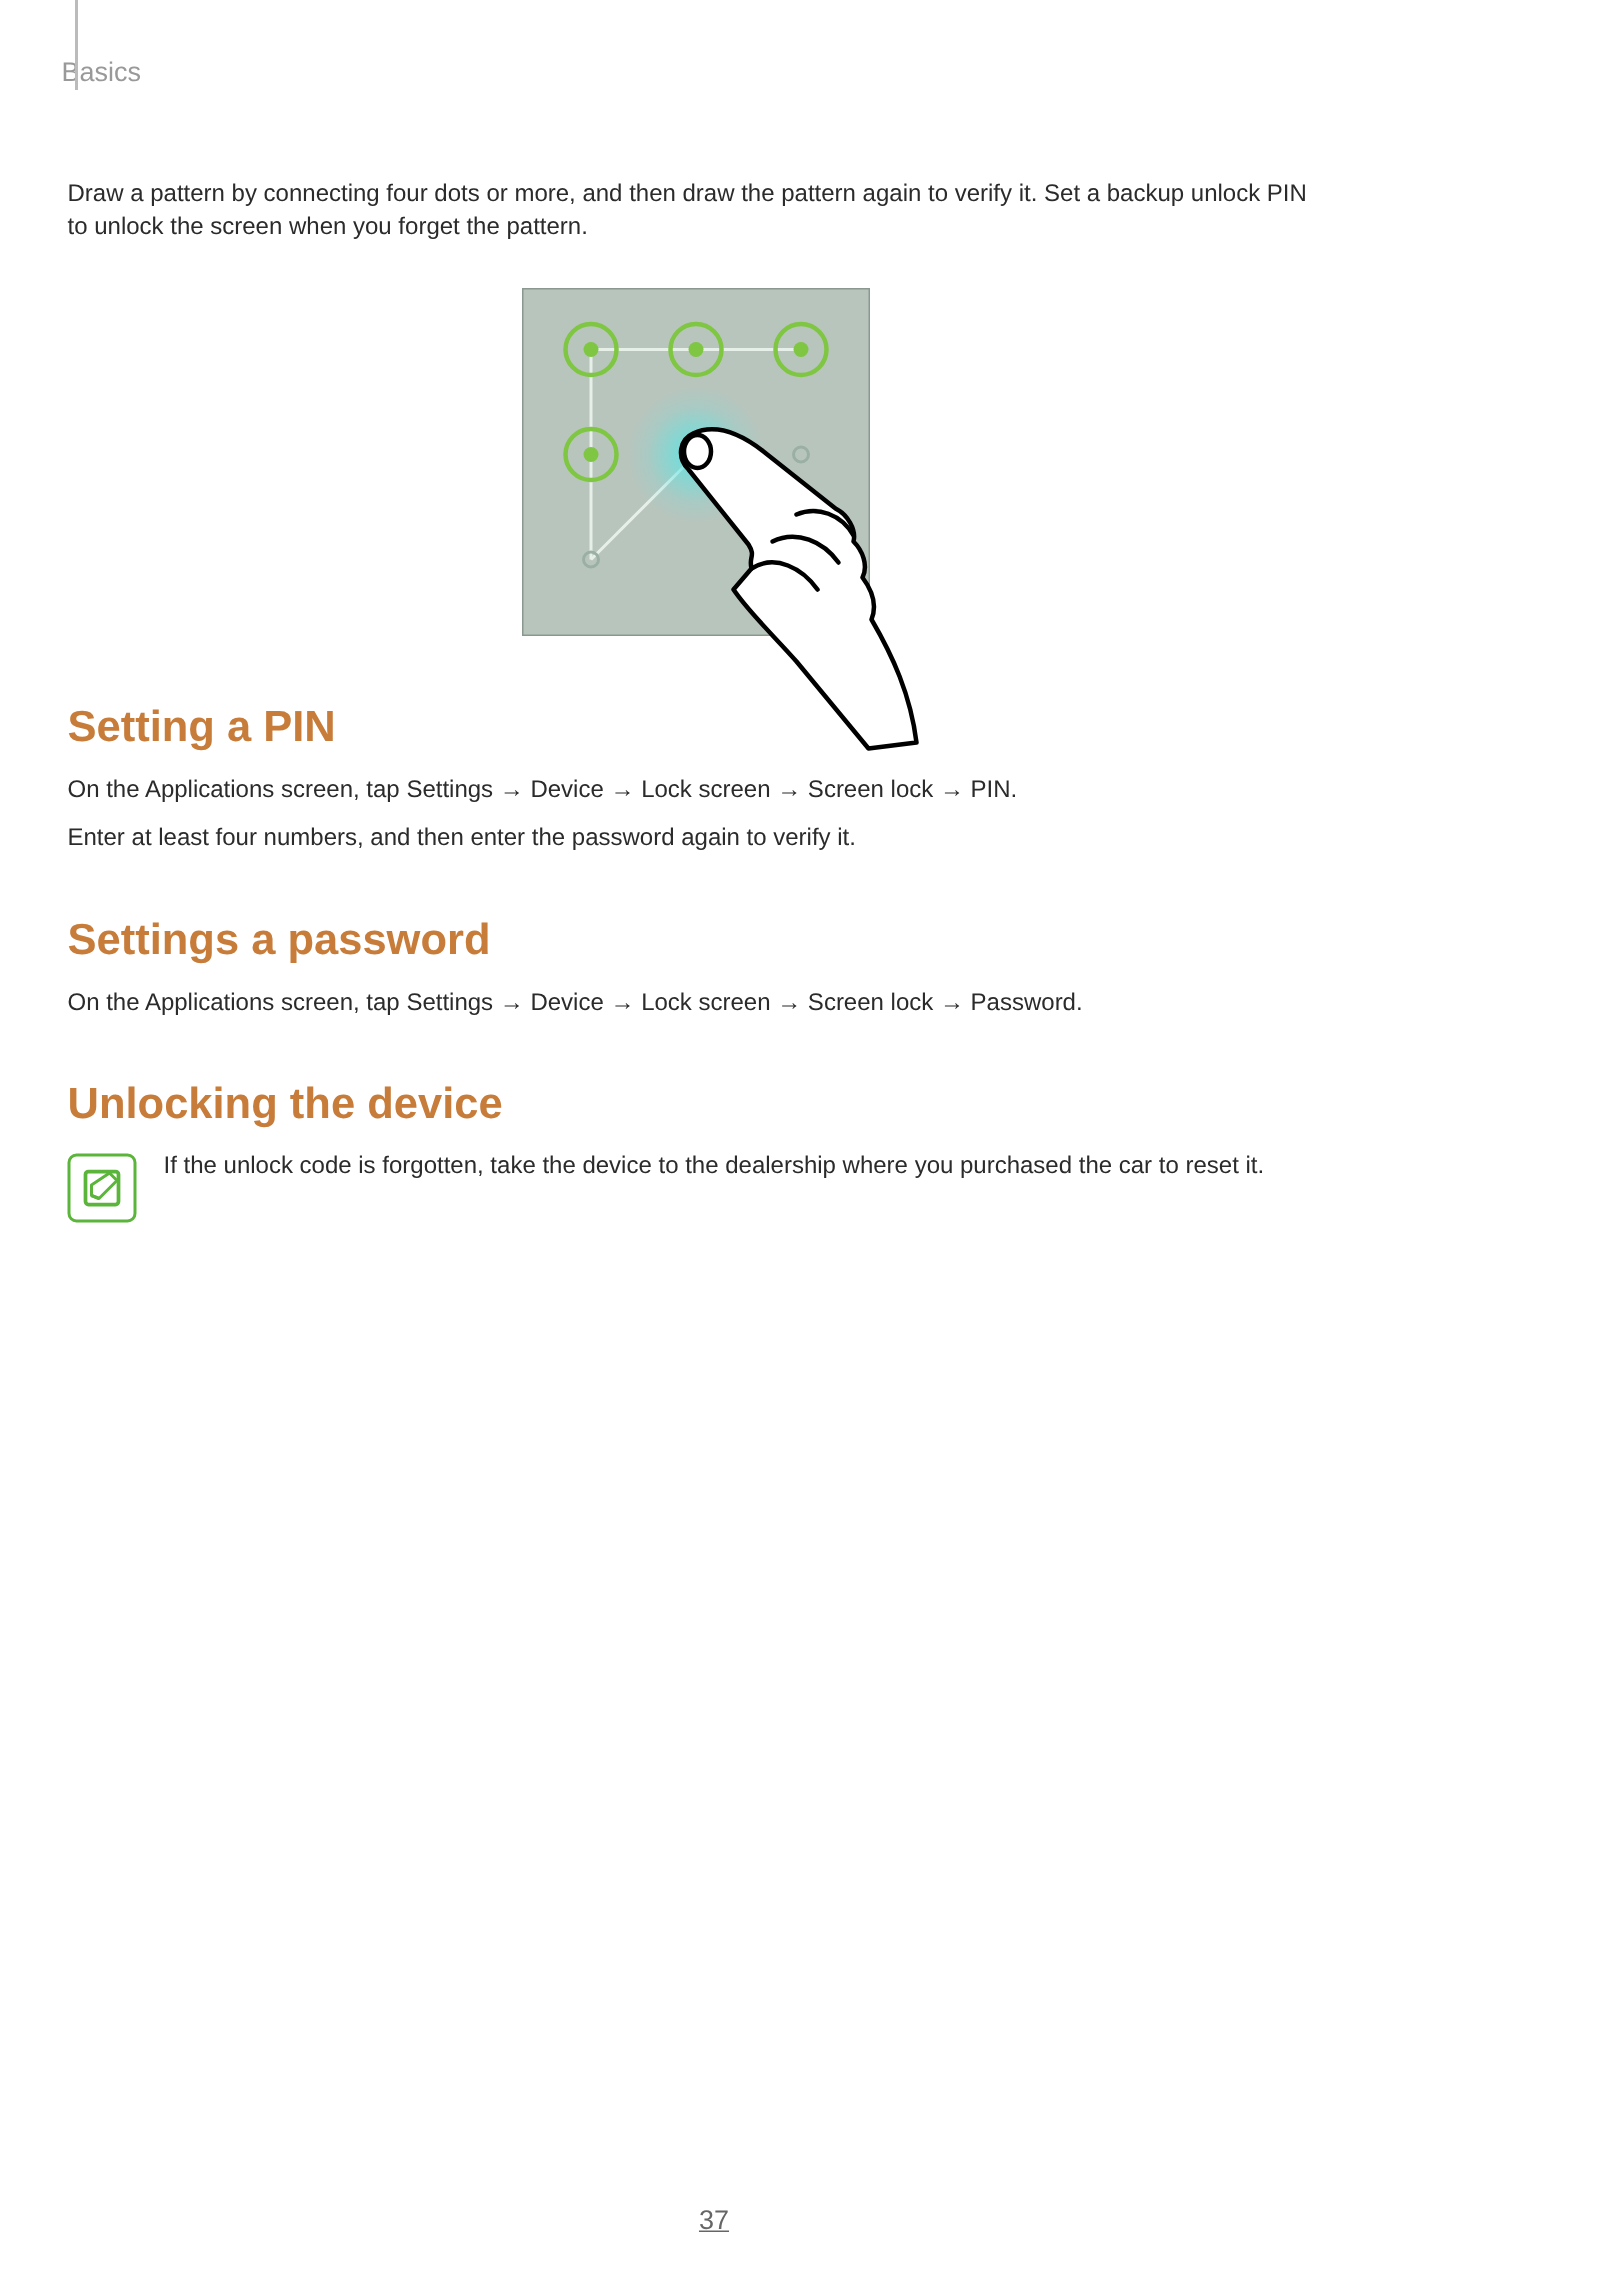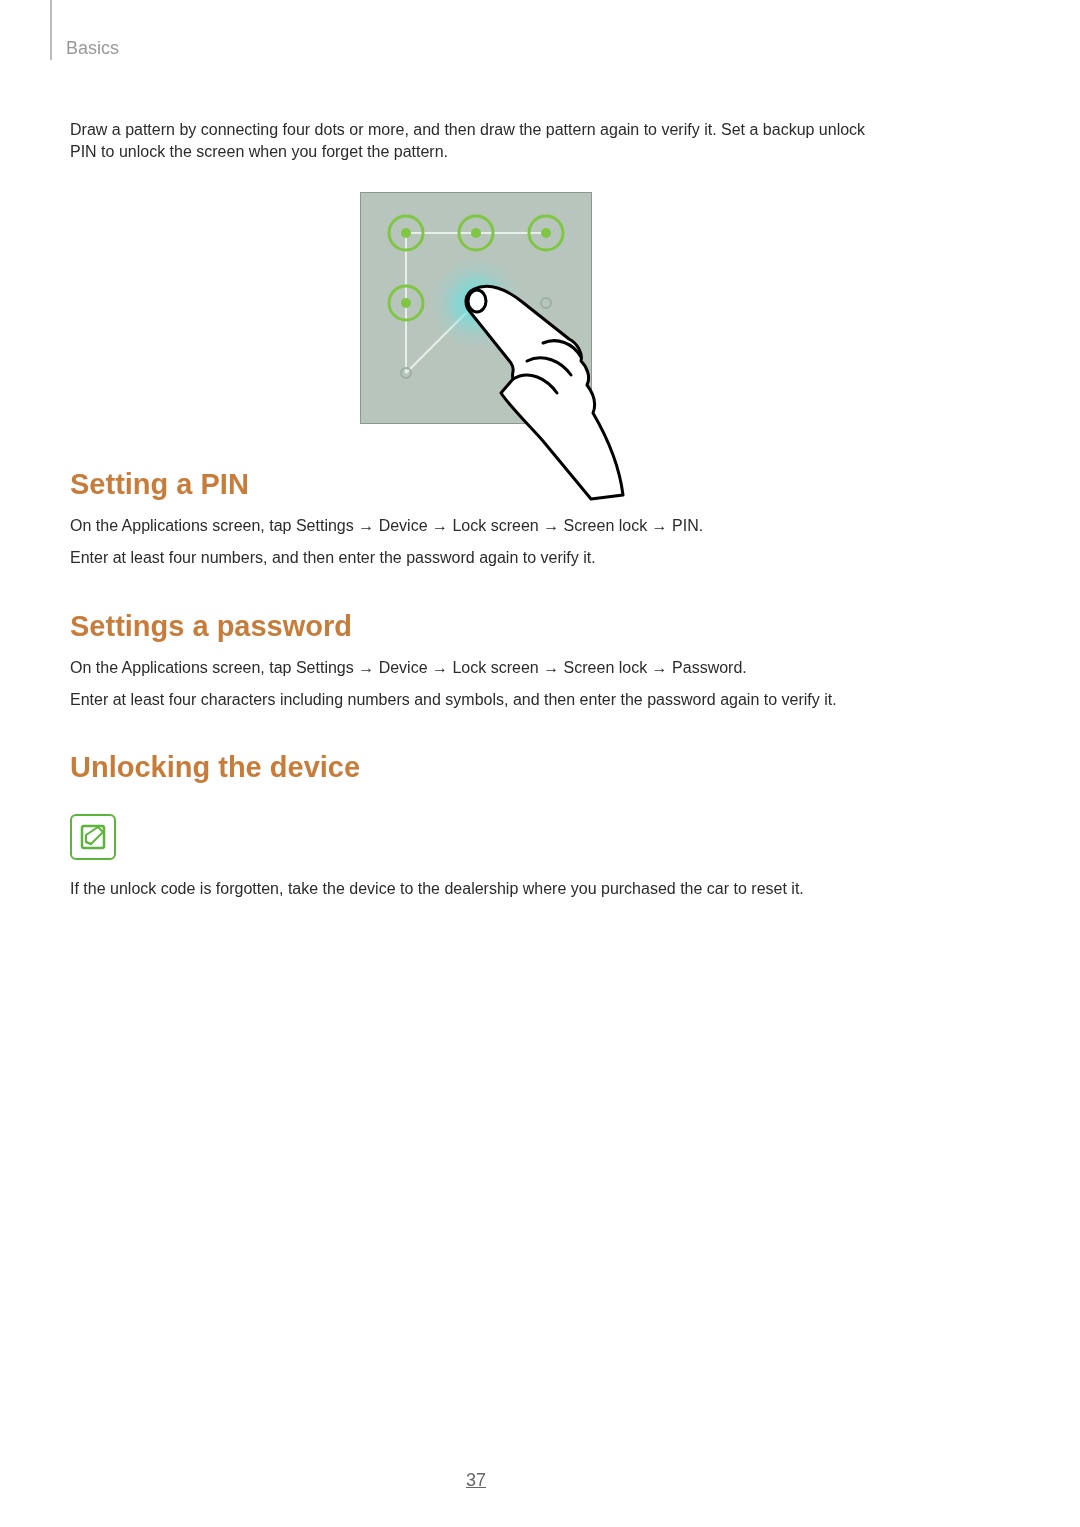--- a/index.html
+++ b/index.html
@@ -8,21 +8,21 @@
     font-family: Arial, Helvetica, sans-serif;
     background: #fff;
     color: #333;
     width: 1080px;
   }
   .page {
     width: 952px;
     height: 1527px;
     position: relative;
     box-sizing: border-box;
-    padding: 30px 70px 0 70px;
+    padding: 30px 70px 0 45px;
   }
   .header-line {
     position: absolute;
     left: 50px;
     top: 0;
     width: 2px;
     height: 60px;
     background: #bbb;
   }
   .header-label {
@@ -46,22 +46,21 @@
     font-size: 29px;
     font-weight: bold;
     color: #c77c3a;
     margin: 40px 0 14px 0;
   }
   .path b { font-weight: normal; }
   .note-row {
     display: flex;
     align-items: flex-start;
     gap: 18px;
-    margin-top: 28px;
-    flex-direction: column;
+    margin-top: 14px;
   }
   .note-icon {
     width: 42px;
     height: 42px;
     border: 2.5px solid #5bb53a;
     border-radius: 6px;
     flex: 0 0 auto;
     display: flex;
     align-items: center;
     justify-content: center;
@@ -166,21 +165,20 @@
   <div class="h2">Setting a PIN</div>
   <p class="body-text path">
     <span>On the Applications screen, tap </span><b>Settings</b><span> → </span><b>Device</b><span> → </span><b>Lock screen</b><span> → </span><b>Screen lock</b><span> → </span><b>PIN</b>.
   </p>
   <p class="body-text">Enter at least four numbers, and then enter the password again to verify it.</p>
 
   <div class="h2">Settings a password</div>
   <p class="body-text path">
     <span>On the Applications screen, tap </span><b>Settings</b><span> → </span><b>Device</b><span> → </span><b>Lock screen</b><span> → </span><b>Screen lock</b><span> → </span><b>Password</b>.
   </p>
-  <p class="body-text">Enter at least four characters including numbers and symbols, and then enter the password again to verify it.</p>
 
   <div class="h2">Unlocking the device</div>
 
   <div class="note-row">
     <div class="note-icon">
       <svg width="30" height="30" viewBox="0 0 30 30">
         <rect x="4" y="4" width="22" height="22" rx="2" fill="none" stroke="#5bb53a" stroke-width="2.5"></rect>
         <path d="M 8 20 L 8 13 L 20 5 L 25 10 L 13 22 L 8 20 Z" fill="none" stroke="#5bb53a" stroke-width="2" stroke-linejoin="round"></path>
         <line x1="8" y1="20" x2="13" y2="22" stroke="#5bb53a" stroke-width="2"></line>
       </svg>

